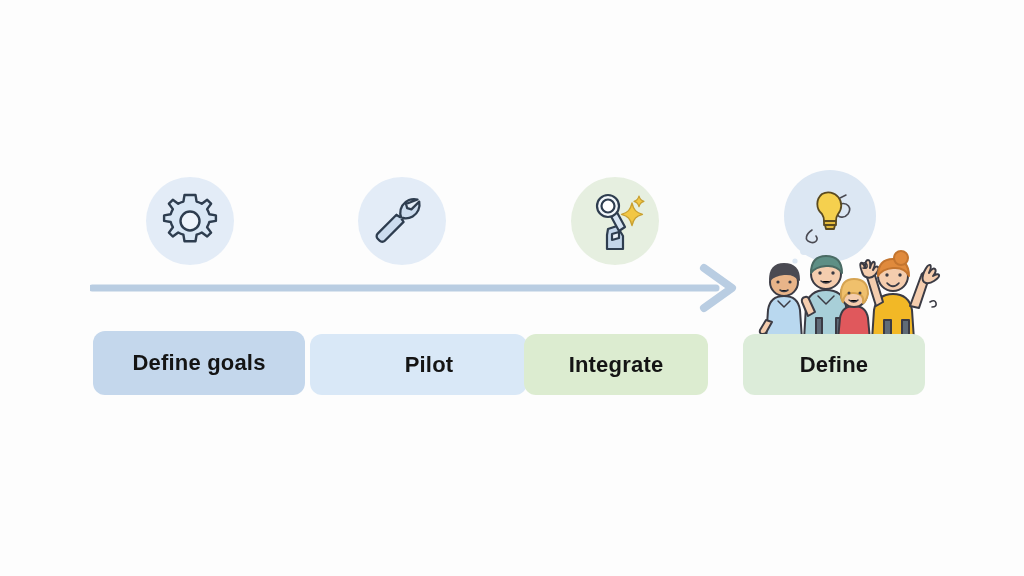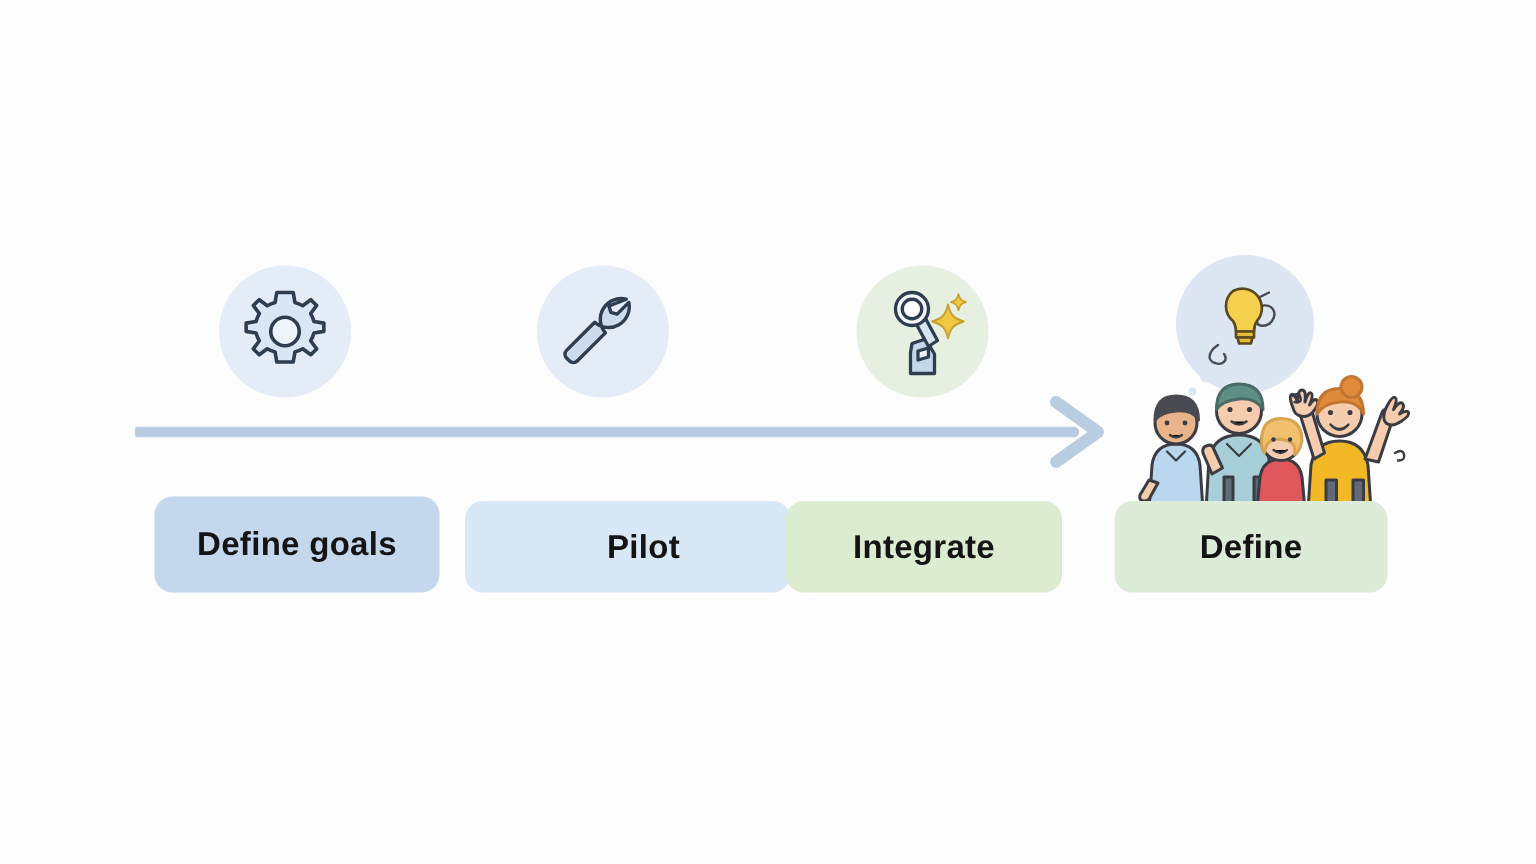--- a/index.html
+++ b/index.html
@@ -92,21 +92,21 @@
 
   <div class="icon-bubble bubble-blue" style="left:146px; top:177px; width:88px; height:88px;">
     <svg width="64" height="64" viewBox="0 0 64 64">
       <g stroke="#2e3d4f" stroke-width="2.4" stroke-linejoin="round" stroke-linecap="round" fill="#d9e7f5">
         <path d="M32 6 l5.5 0 1.1 6.6 a20.5 20.5 0 0 1 5.2 2.2 l5.4-4 3.9 3.9 -4 5.4 a20.5 20.5 0 0 1 2.2 5.2 l6.6 1.1 0 5.5 -6.6 1.1 a20.5 20.5 0 0 1 -2.2 5.2 l4 5.4 -3.9 3.9 -5.4-4 a20.5 20.5 0 0 1 -5.2 2.2 l-1.1 6.6 -5.5 0 -5.5 0 -1.1-6.6 a20.5 20.5 0 0 1 -5.2-2.2 l-5.4 4 -3.9-3.9 4-5.4 a20.5 20.5 0 0 1 -2.2-5.2 l-6.6-1.1 0-5.5 6.6-1.1 a20.5 20.5 0 0 1 2.2-5.2 l-4-5.4 3.9-3.9 5.4 4 a20.5 20.5 0 0 1 5.2-2.2 l1.1-6.6 z"></path>
         <circle cx="32" cy="32" r="9.5" fill="#eef4fb"></circle>
       </g>
     </svg>
   </div>
 
-  <div class="step-box" style="left:103px; top:331px; width:190px; height:64px; background:#c4d7ec;">
+  <div class="step-box" style="left:93px; top:331px; width:212px; height:64px; background:#c4d7ec;">
     <span class="step-label">Define goals</span>
   </div>
 
   <div class="icon-bubble bubble-blue" style="left:358px; top:177px; width:88px; height:88px;">
     <svg width="62" height="62" viewBox="0 0 62 62">
       <g stroke="#2e3d4f" stroke-width="2.3" stroke-linejoin="round" stroke-linecap="round">
         <path d="M46.5 9.5 a13.8 13.8 0 0 0 -13.9 22.4 l-18.8 18.8 a3.6 3.6 0 0 1 -5.1 0 l-2-2 a3.6 3.6 0 0 1 0 -5.1 l18.8 -18.8 A13.8 13.8 0 0 0 48.2 11.6 L40.4 19.4 36.2 18.2 35 14 z" fill="#ccdcee"></path>
       </g>
     </svg>
   </div>

